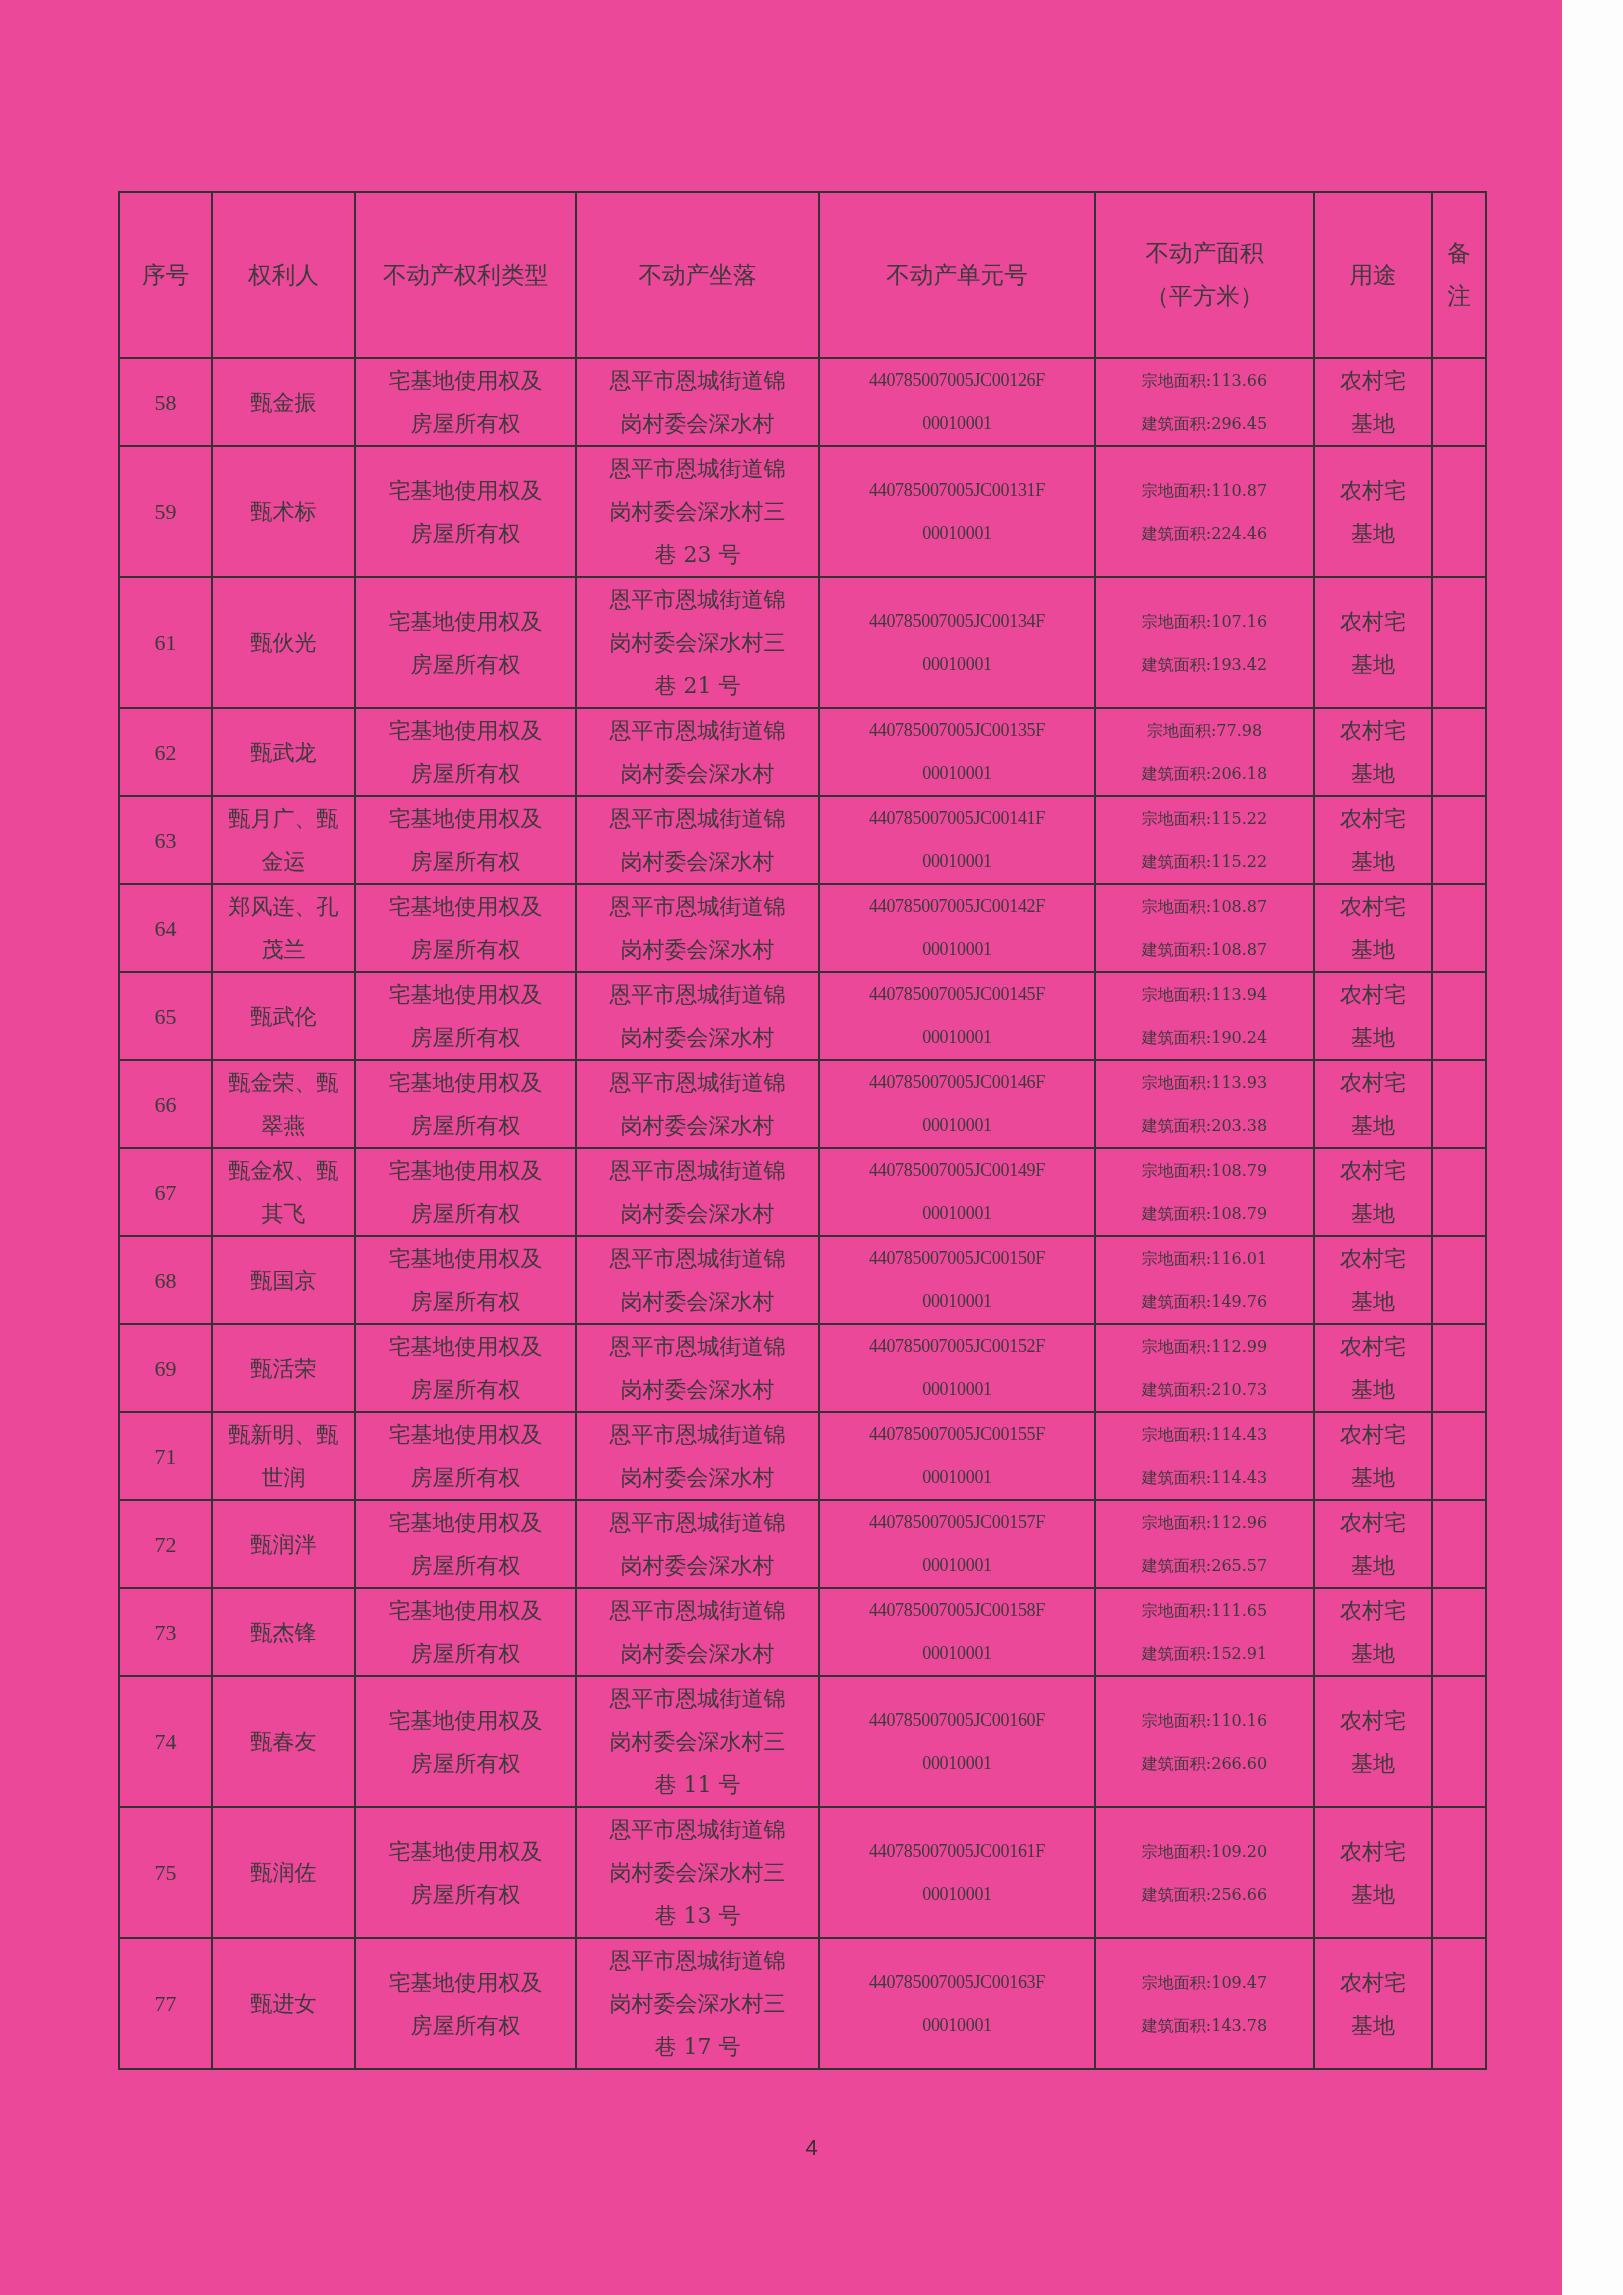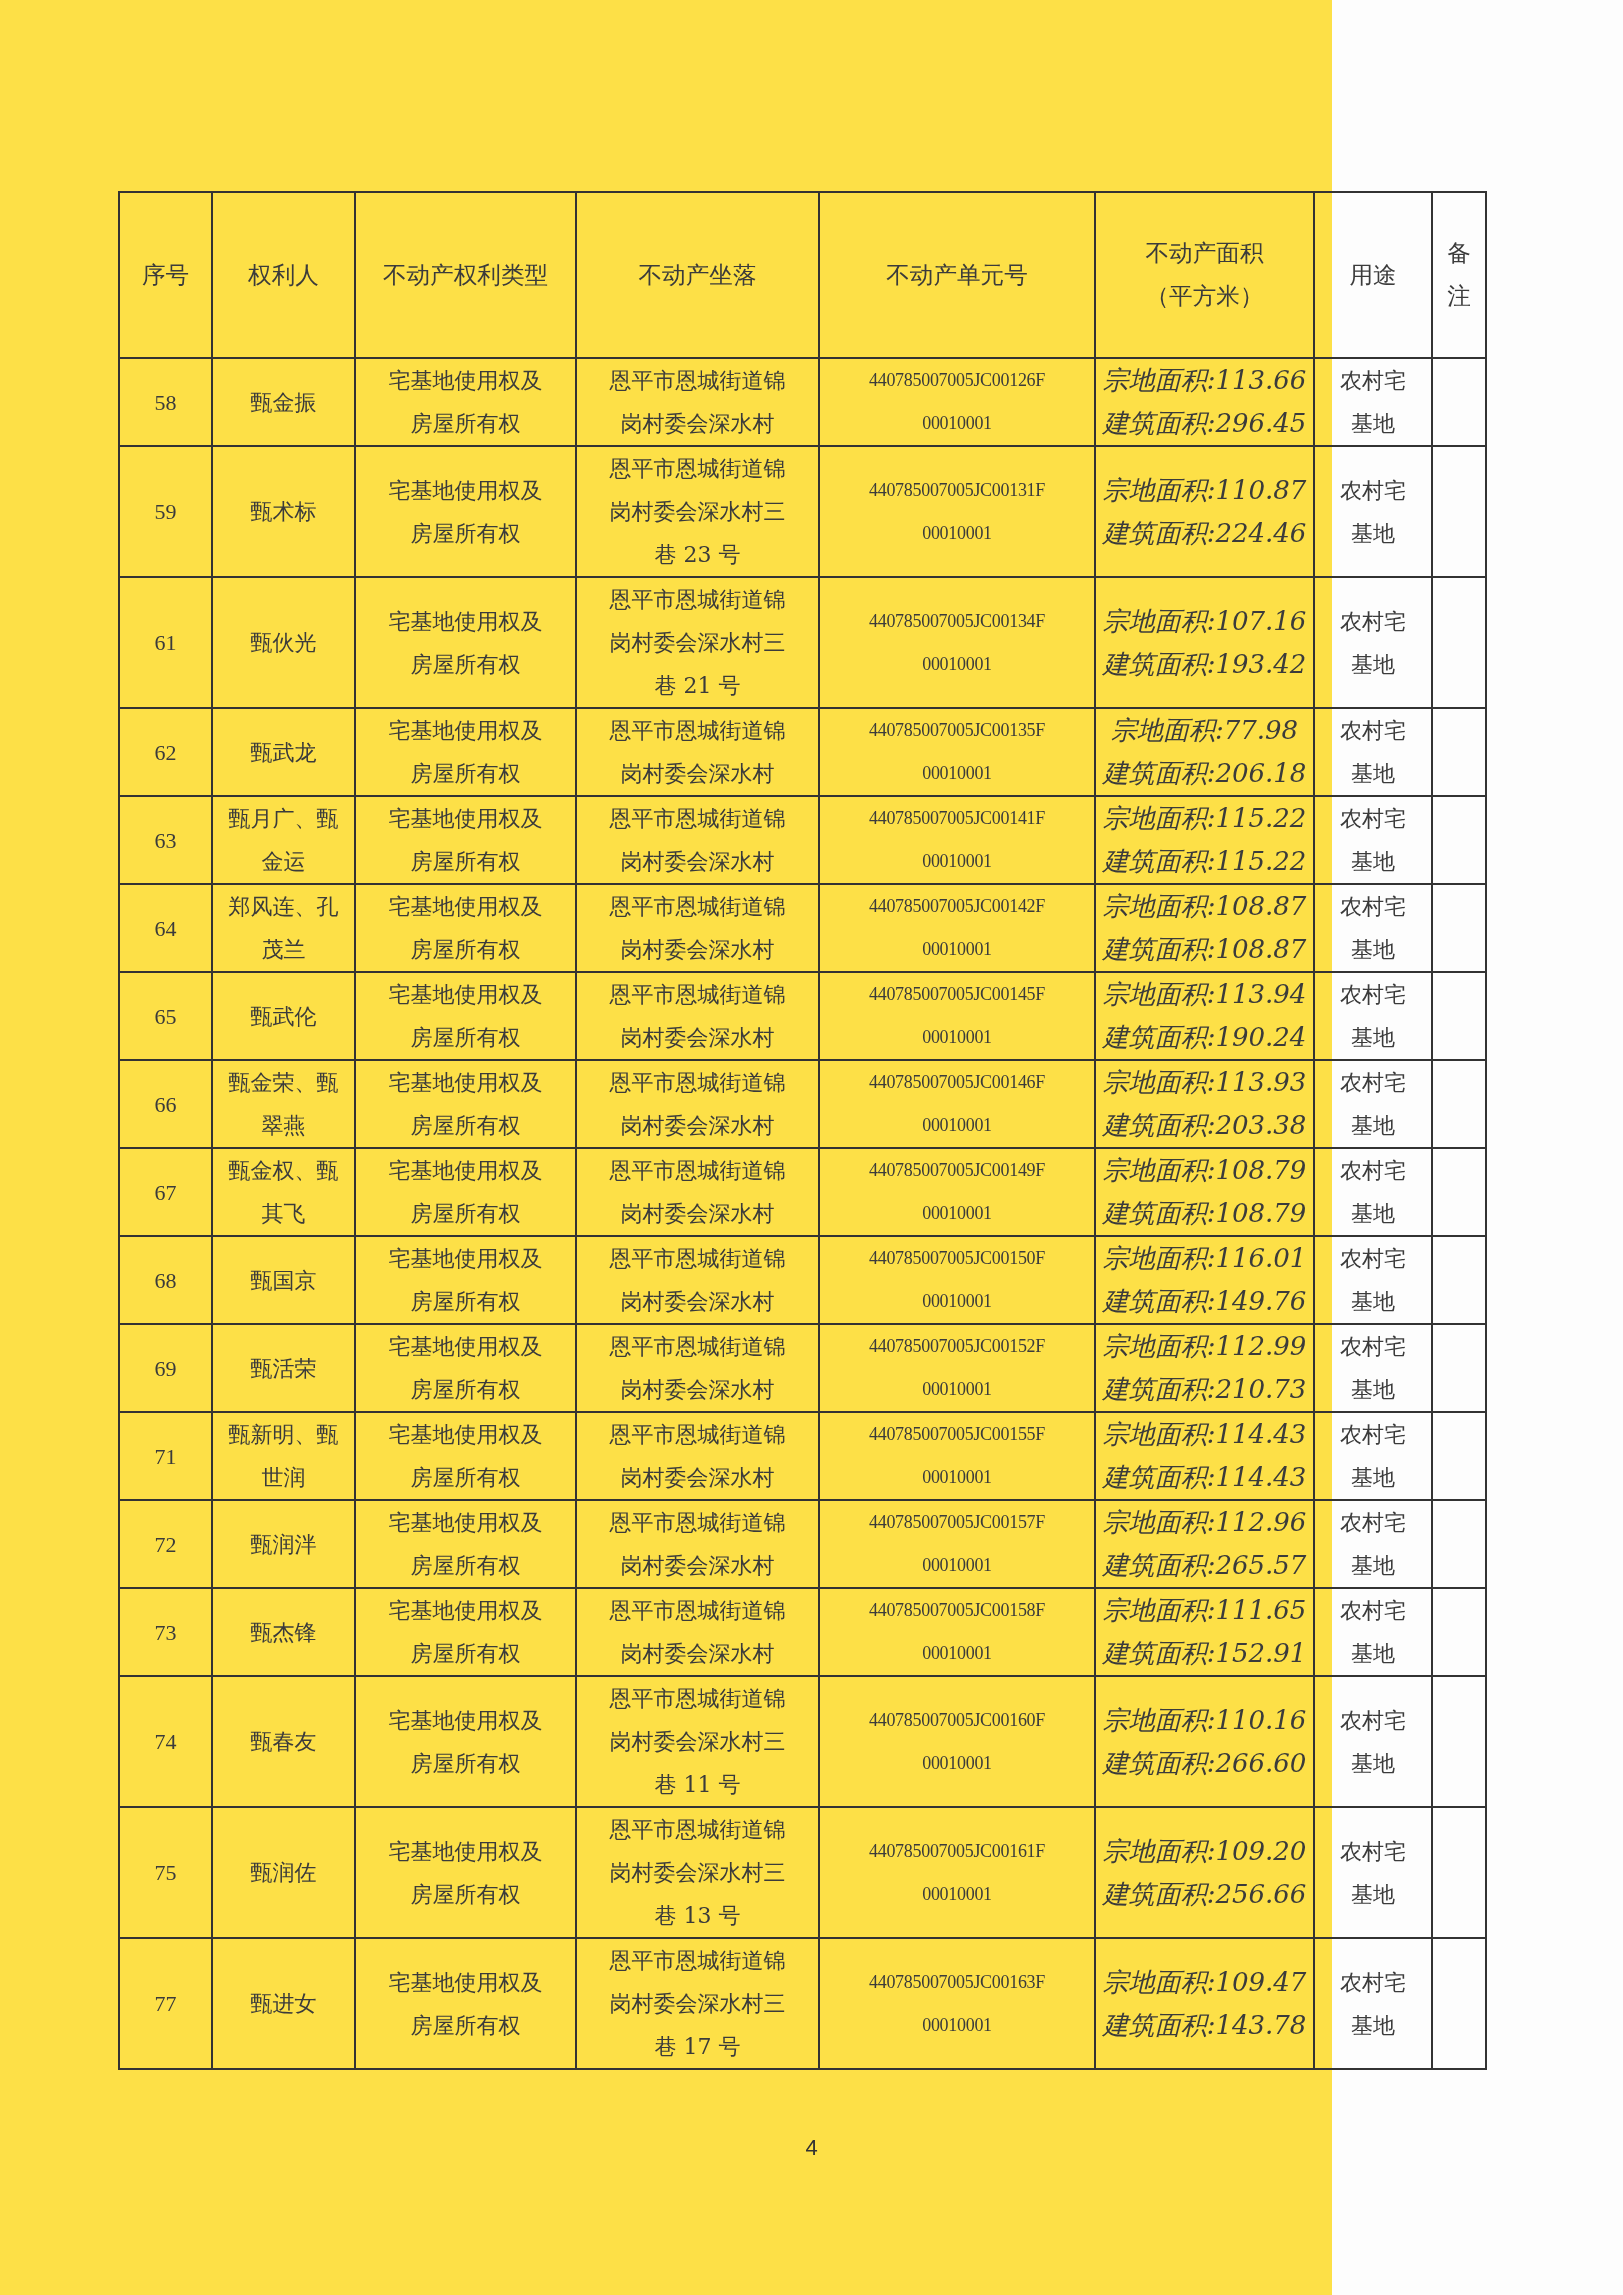--- a/index.html
+++ b/index.html
@@ -11,22 +11,22 @@
     width: 1623px;
     height: 2295px;
     position: relative;
     overflow: hidden;
     font-family: "DejaVu Serif", "Liberation Serif", serif;
     color: #3a3a3a;
   }
   .page {
     position: absolute;
     left: 0; top: 0;
-    width: 1332px; height: 2295px;
-    background: #fde047;
+    width: 1562px; height: 2295px;
+    background: #ec4899;
   }
   table.registry {
     position: absolute;
     left: 118px;
     top: 191px;
     width: 1367px;
     border-collapse: collapse;
     table-layout: fixed;
   }
   table.registry td, table.registry th {
@@ -49,21 +49,21 @@
   .col-type  { width: 221px; }
   .col-loc   { width: 243px; }
   .col-unit  { width: 276px; }
   .col-area  { width: 219px; }
   .col-use   { width: 118px; }
   .col-note  { width: 54px; }
 
   .line { display: block; white-space: nowrap; }
   .num { font-family: "Liberation Serif", "DejaVu Serif", serif; font-size: 23.6px; letter-spacing: 0px; }
   .unit-code { font-family: "Liberation Serif", "DejaVu Serif", serif; font-size: 18px; letter-spacing: -0.3px; }
-  .area-line { font-size: 26px; font-style: italic; }
+  .area-line { font-size: 16px; }
   .vertical-note .line { line-height: 43px; }
 
   .page-number {
     position: absolute;
     left: 0;
     width: 1623px;
     top: 2135px;
     text-align: center;
     font-family: "Liberation Sans", "DejaVu Sans", sans-serif;
     font-size: 22px;

